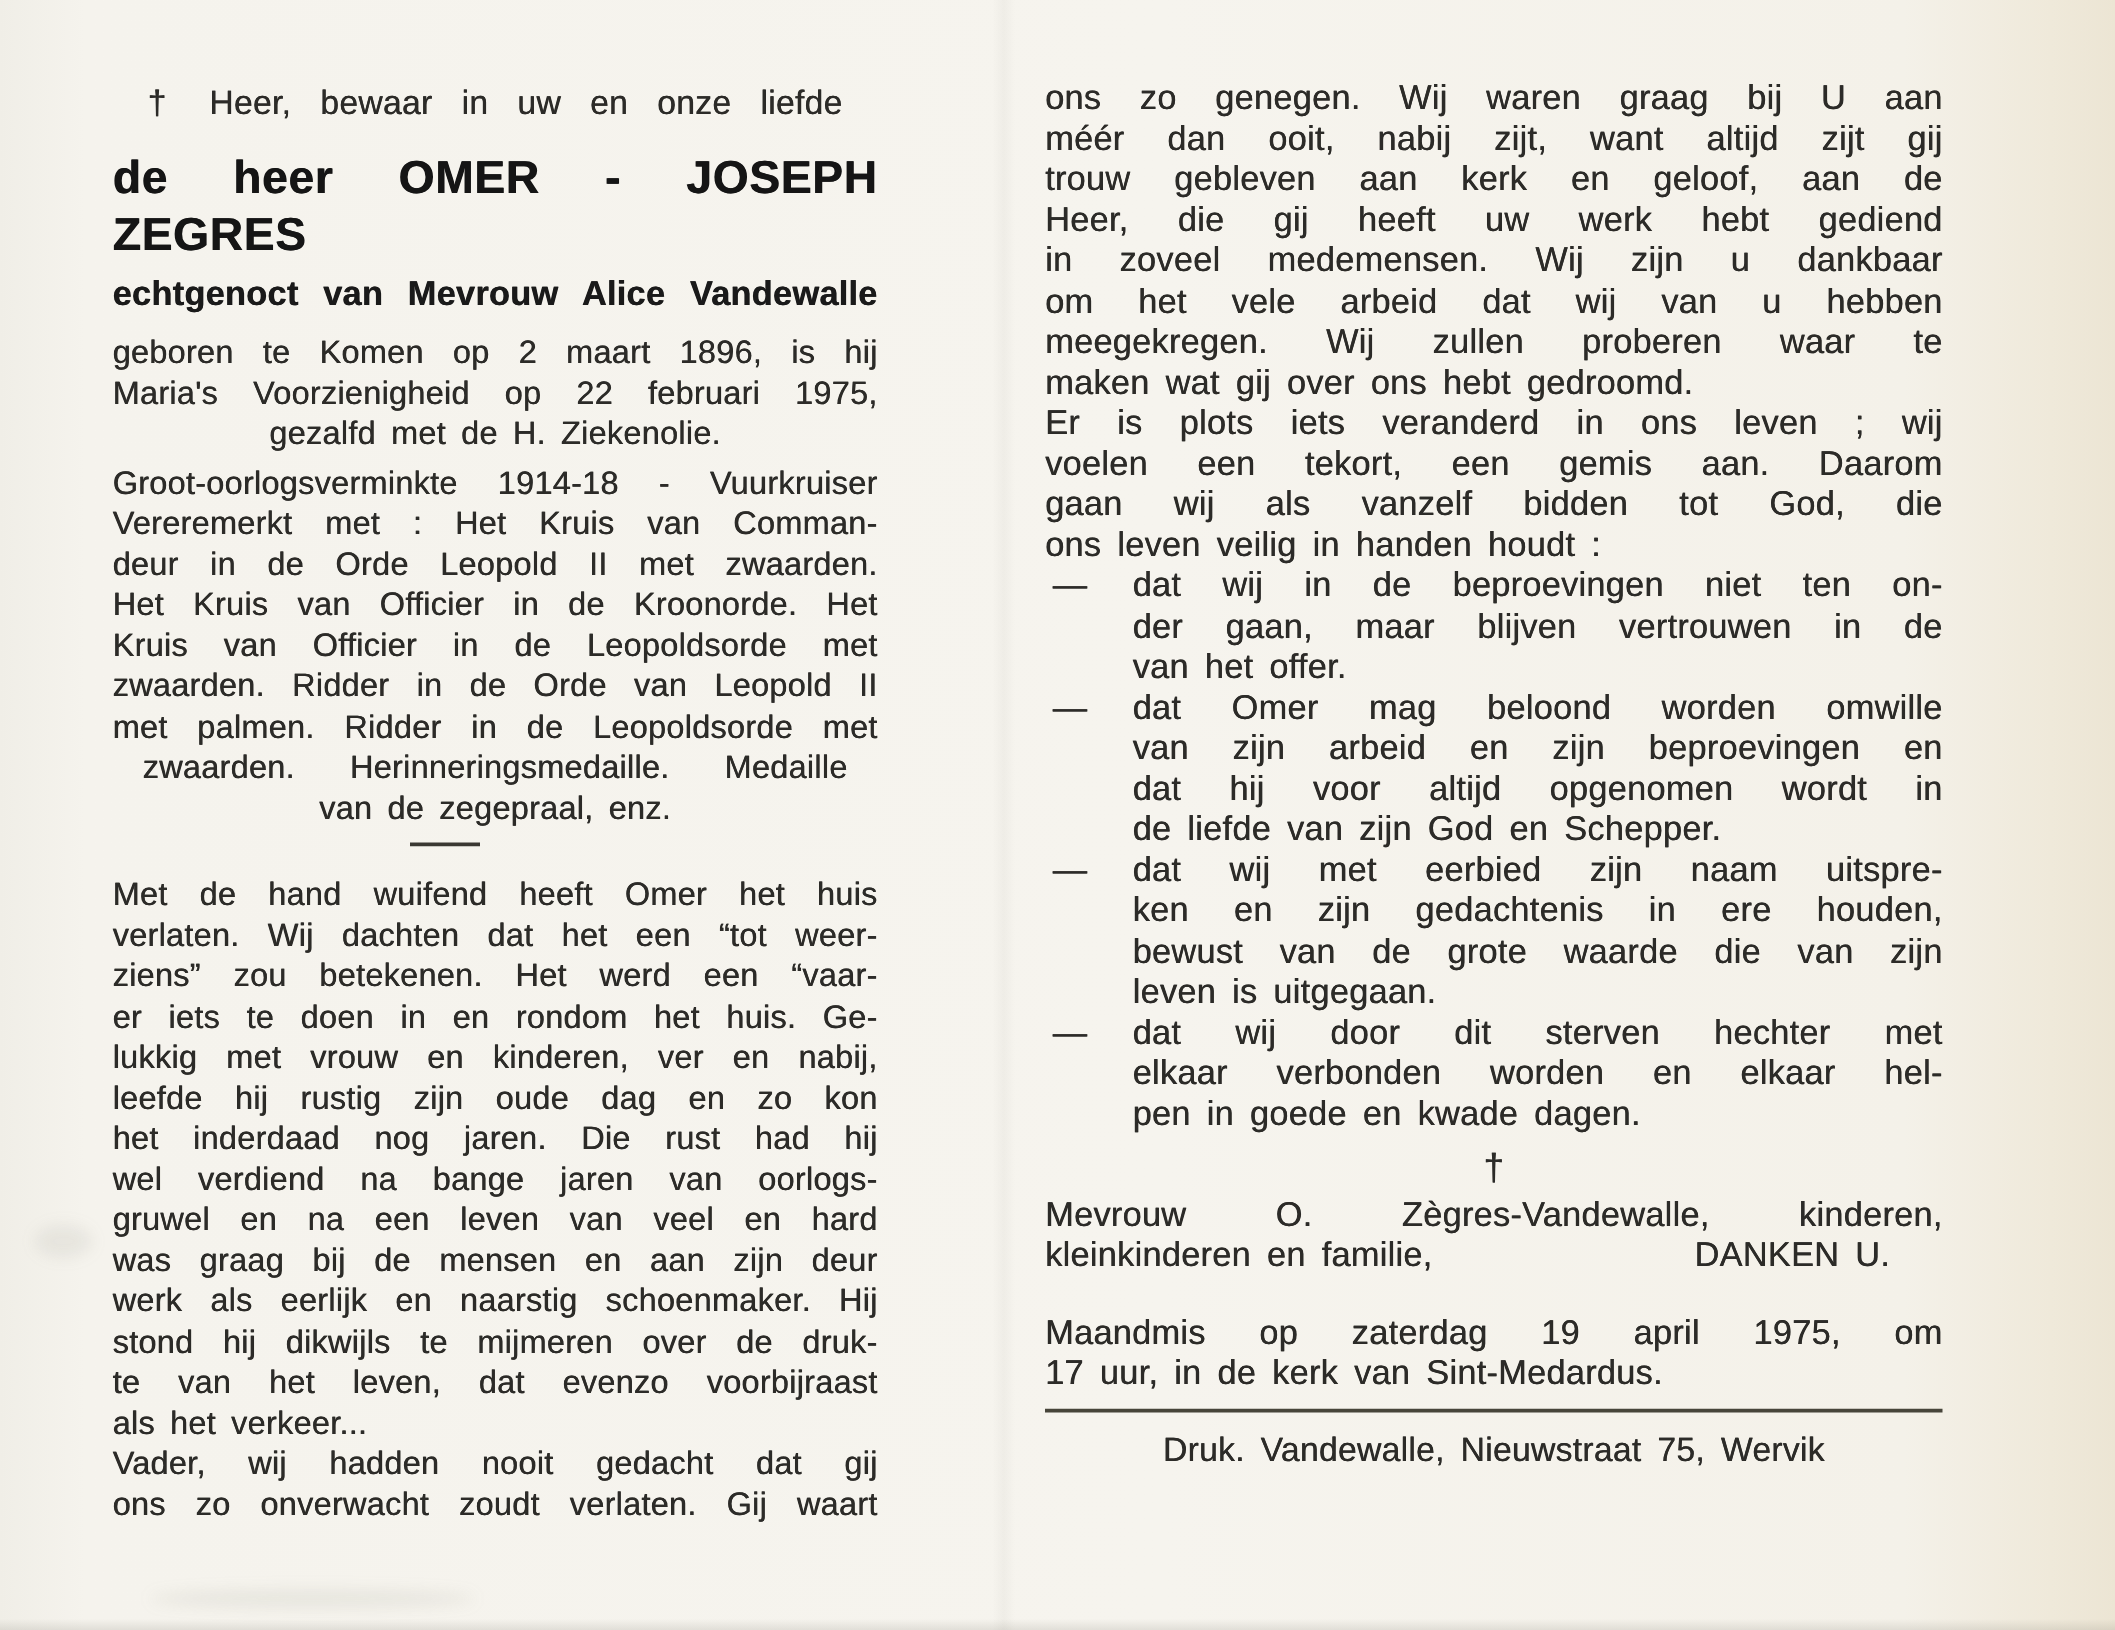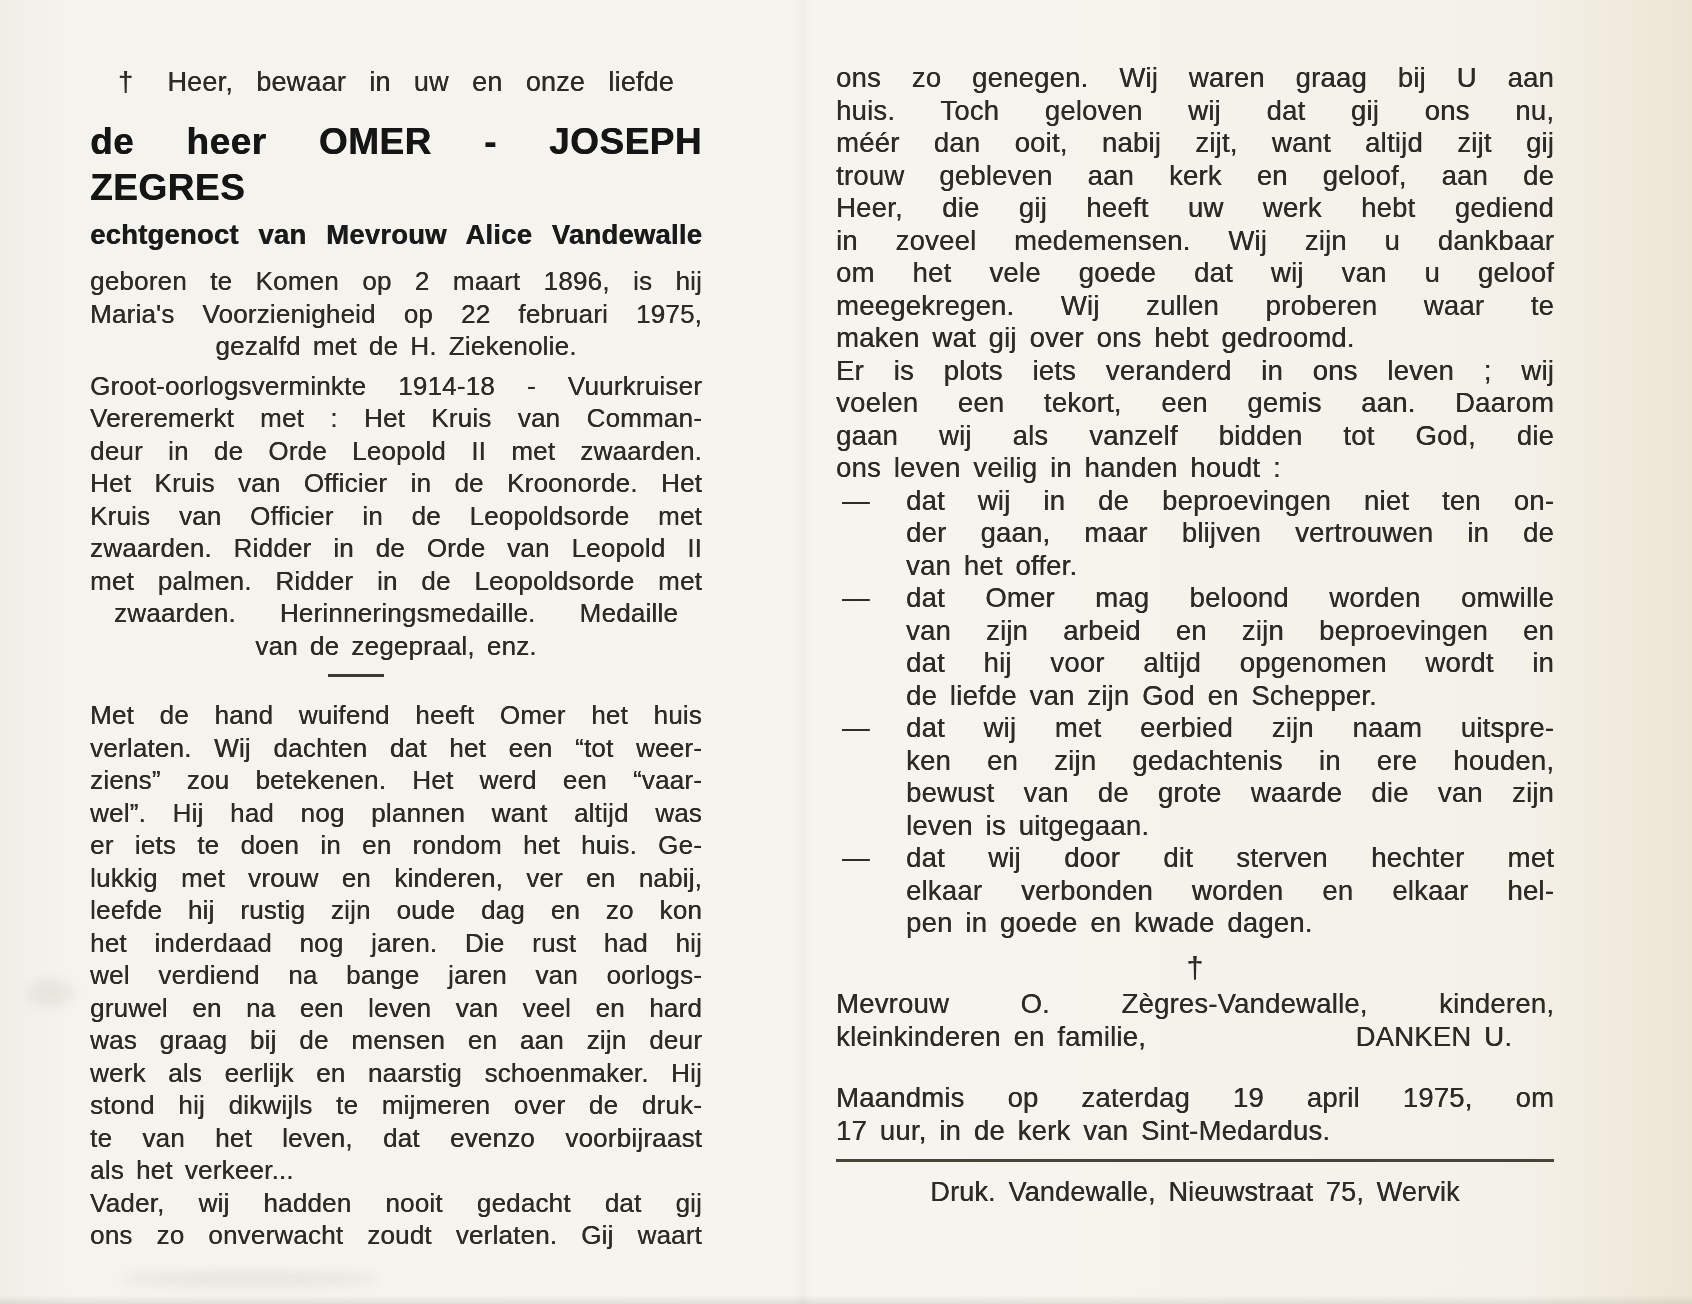--- a/index.html
+++ b/index.html
@@ -70,43 +70,41 @@
       <div class="ln j">Het Kruis van Officier in de Kroonorde. Het</div>
       <div class="ln j">Kruis van Officier in de Leopoldsorde met</div>
       <div class="ln j">zwaarden. Ridder in de Orde van Leopold II</div>
       <div class="ln j">met palmen. Ridder in de Leopoldsorde met</div>
       <div class="ln j inset">zwaarden. Herinneringsmedaille. Medaille</div>
       <div class="ln center">van de zegepraal, enz.</div>
       <div class="divider"></div>
       <div class="ln j" style="margin-top: 22px;">Met de hand wuifend heeft Omer het huis</div>
       <div class="ln j">verlaten. Wij dachten dat het een “tot weer-</div>
       <div class="ln j">ziens” zou betekenen. Het werd een “vaar-</div>
-      <div class="ln j">wel”. Hij had nog plannen want altijd was</div>
       <div class="ln j">er iets te doen in en rondom het huis. Ge-</div>
       <div class="ln j">lukkig met vrouw en kinderen, ver en nabij,</div>
       <div class="ln j">leefde hij rustig zijn oude dag en zo kon</div>
       <div class="ln j">het inderdaad nog jaren. Die rust had hij</div>
       <div class="ln j">wel verdiend na bange jaren van oorlogs-</div>
       <div class="ln j">gruwel en na een leven van veel en hard</div>
       <div class="ln j">was graag bij de mensen en aan zijn deur</div>
       <div class="ln j">werk als eerlijk en naarstig schoenmaker. Hij</div>
       <div class="ln j">stond hij dikwijls te mijmeren over de druk-</div>
       <div class="ln j">te van het leven, dat evenzo voorbijraast</div>
       <div class="ln">als het verkeer...</div>
       <div class="ln j">Vader, wij hadden nooit gedacht dat gij</div>
       <div class="ln j">ons zo onverwacht zoudt verlaten. Gij waart</div>
     </div>
   <div class="col col-right">
       <div class="ln j">ons zo genegen. Wij waren graag bij U aan</div>
-      <div class="ln j">huis. Toch geloven wij dat gij ons nu,</div>
       <div class="ln j">méér dan ooit, nabij zijt, want altijd zijt gij</div>
       <div class="ln j">trouw gebleven aan kerk en geloof, aan de</div>
       <div class="ln j">Heer, die gij heeft uw werk hebt gediend</div>
       <div class="ln j">in zoveel medemensen. Wij zijn u dankbaar</div>
-      <div class="ln j">om het vele goede dat wij van u geloof</div>
+      <div class="ln j">om het vele arbeid dat wij van u hebben</div>
       <div class="ln j">meegekregen. Wij zullen proberen waar te</div>
       <div class="ln">maken wat gij over ons hebt gedroomd.</div>
       <div class="ln j">Er is plots iets veranderd in ons leven ; wij</div>
       <div class="ln j">voelen een tekort, een gemis aan. Daarom</div>
       <div class="ln j">gaan wij als vanzelf bidden tot God, die</div>
       <div class="ln">ons leven veilig in handen houdt :</div>
       <div class="ln bullet j"><span class="dash">—</span><span>dat wij in de beproevingen niet ten on-</span></div>
       <div class="ln j bcont">der gaan, maar blijven vertrouwen in de</div>
       <div class="ln bcont">van het offer.</div>
       <div class="ln bullet j"><span class="dash">—</span><span>dat Omer mag beloond worden omwille</span></div>

